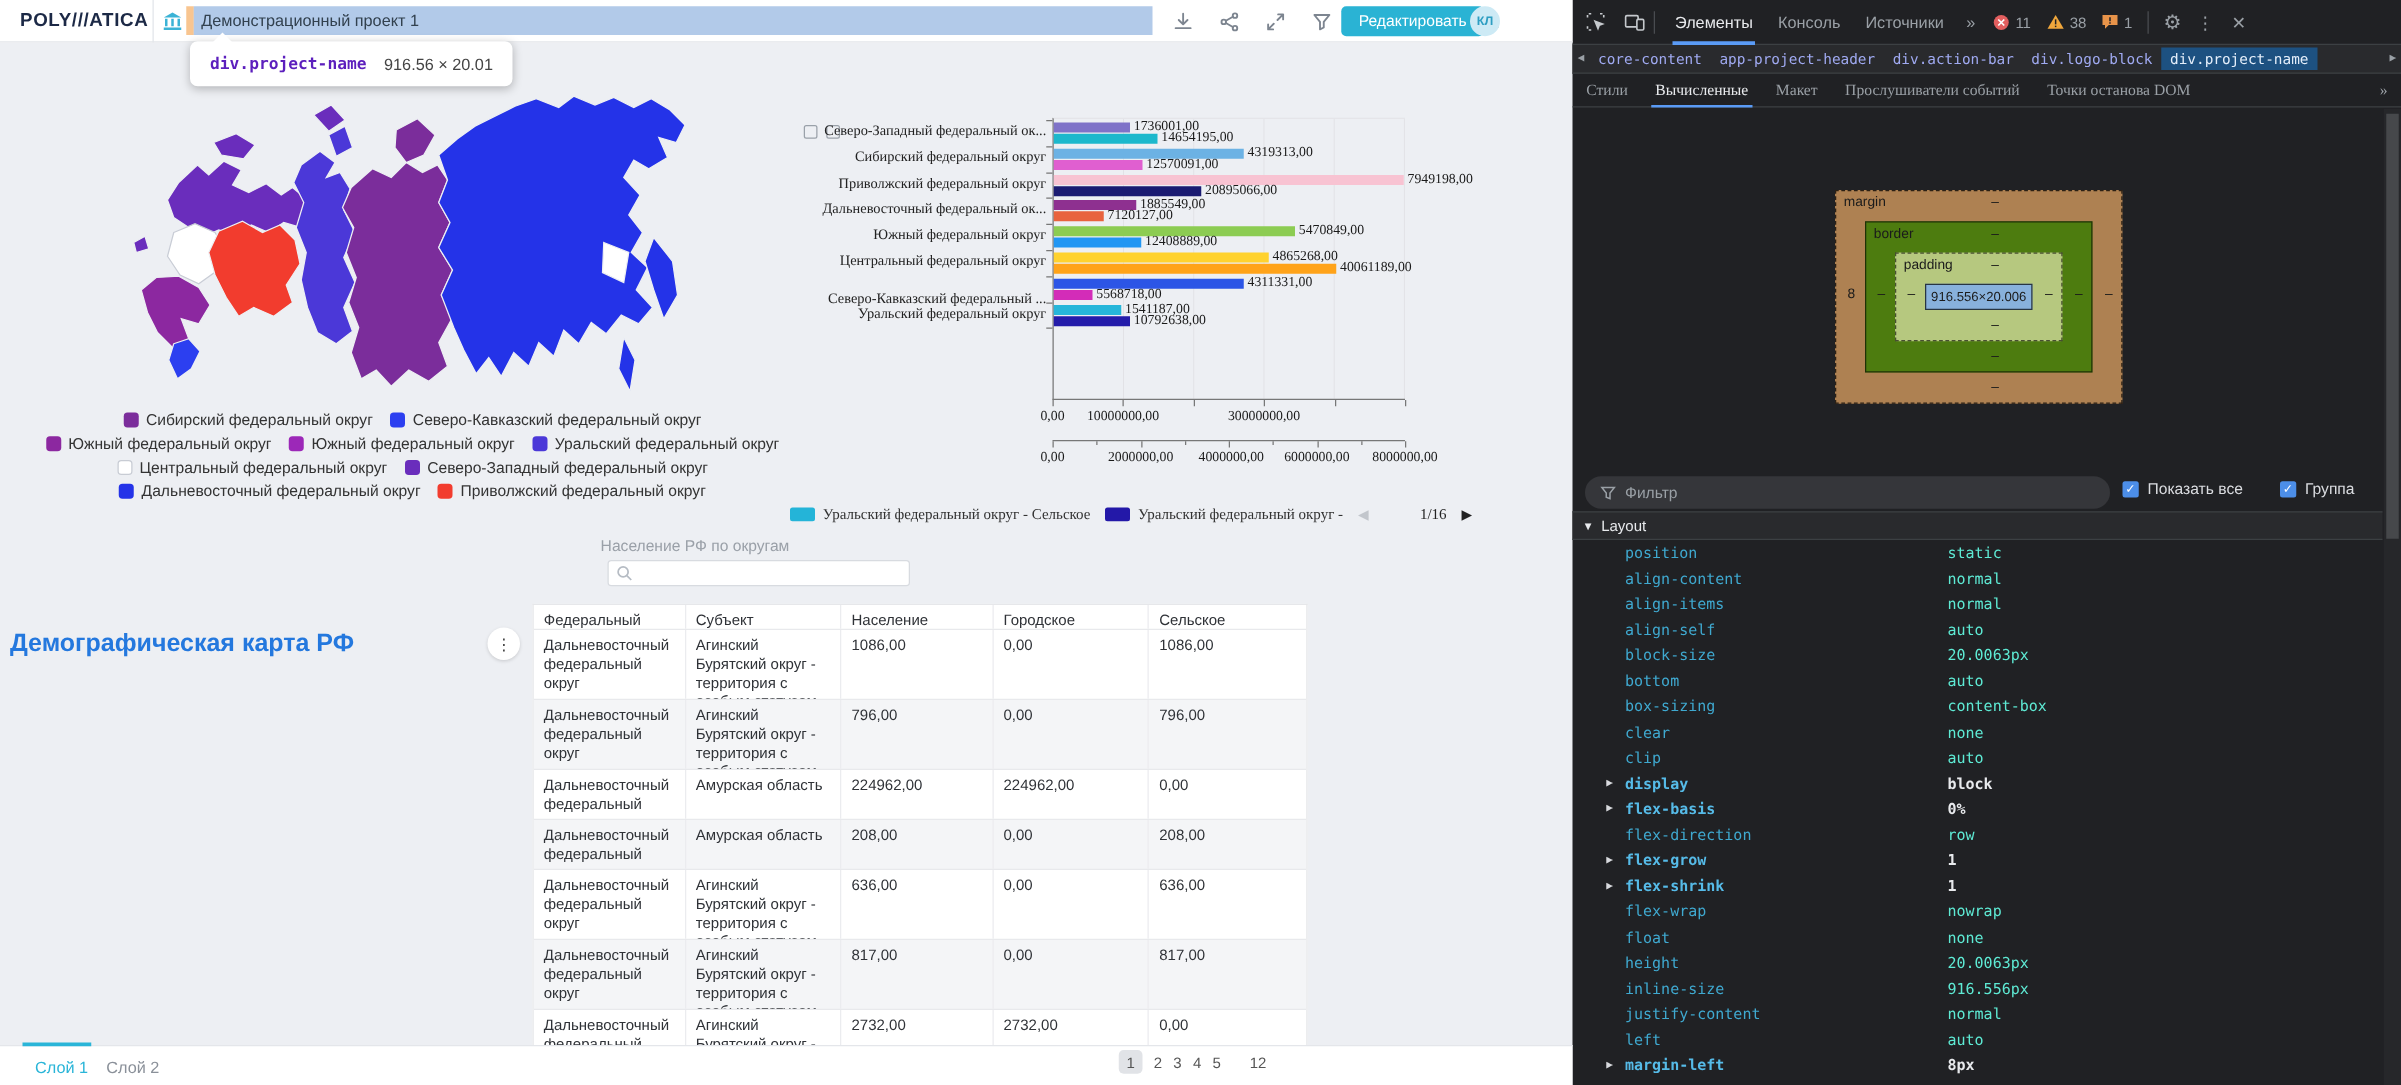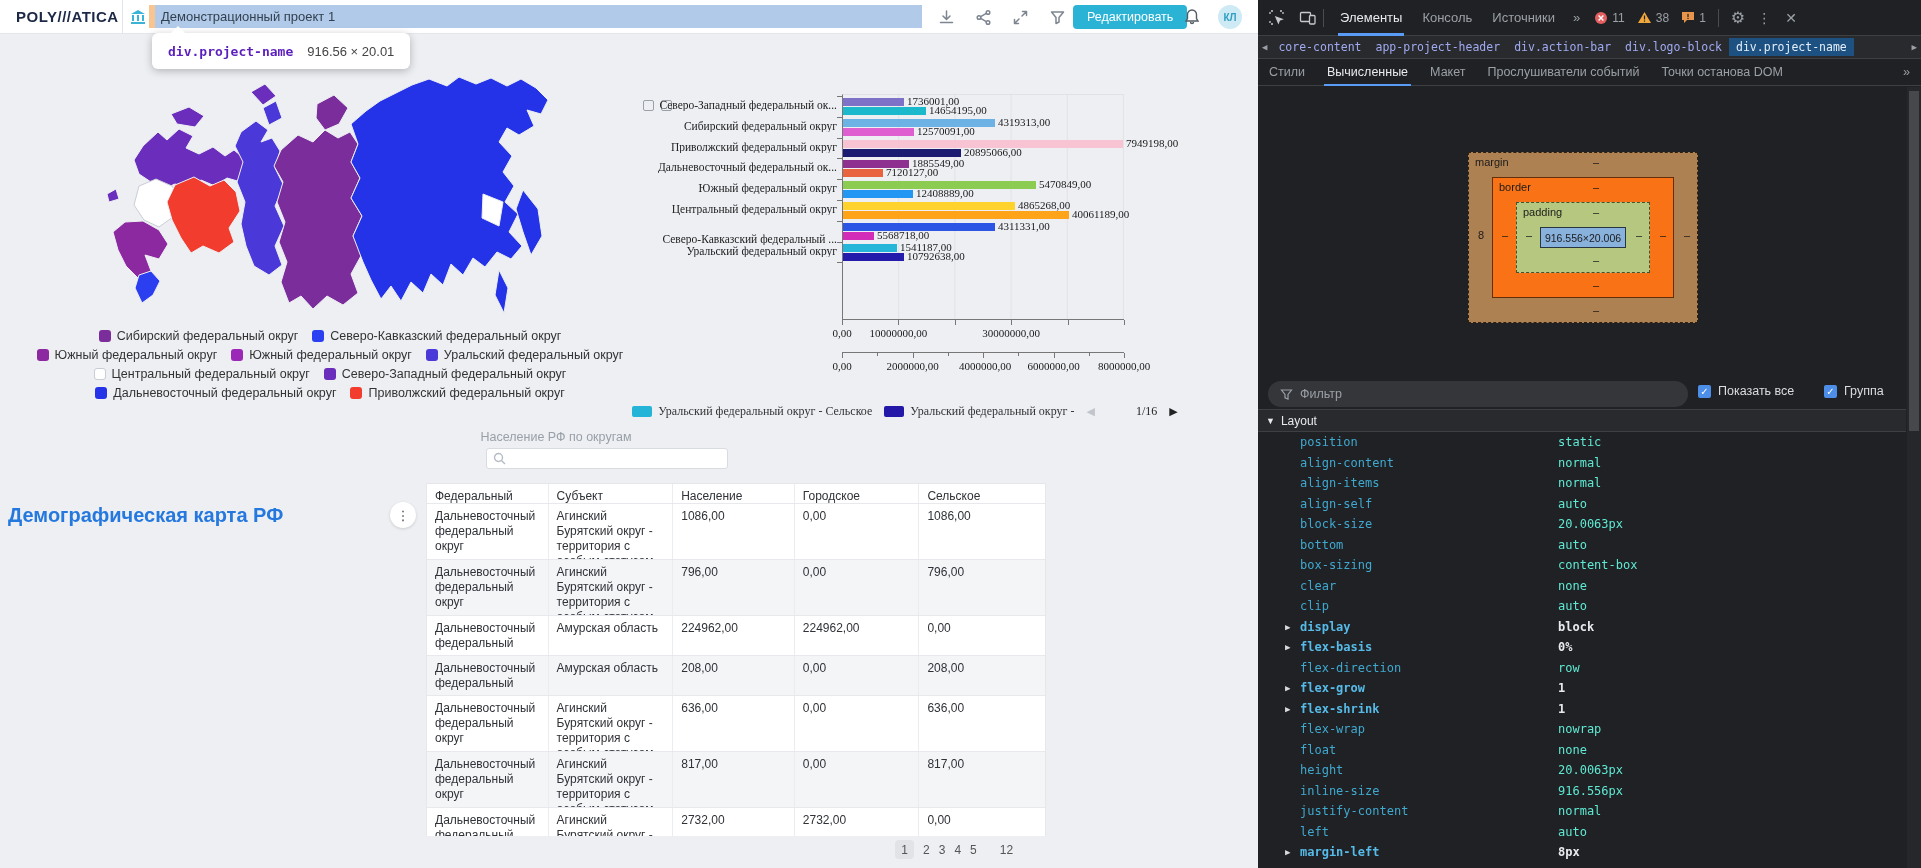--- a/index.html
+++ b/index.html
@@ -15,21 +15,21 @@
           color:#1c2946; letter-spacing:.5px; }
   #logo-divider { position:absolute; left:122px; top:0; width:1px; height:34px; background:#e2e5ea; }
   #bank-icon { position:absolute; left:130px; top:9px; }
   #hl-margin { position:absolute; left:149px; top:5px; width:6px; height:23px; background:rgba(246,178,107,.75); }
   #hl-content { position:absolute; left:155px; top:5px; width:767px; height:23px; background:rgba(130,170,220,.62);
                 display:flex; align-items:center; padding-left:6px; font-size:13px; color:#32414f; overflow:hidden; }
   #tb-icons { position:absolute; left:938px; top:0; height:34px; display:flex; align-items:center; gap:20px; }
   #edit-btn { position:absolute; left:1073px; top:5px; height:24px; padding:0 14px; background:#2ab3d4;
               color:#fff; font-size:12.5px; border:none; border-radius:4px; display:flex; align-items:center; }
   #bell { position:absolute; left:1184px; top:8px; }
-  #avatar { position:absolute; left:1218px; top:5px; width:24px; height:24px; border-radius:50%;
+  #avatar { position:absolute; left:1176px; top:5px; width:24px; height:24px; border-radius:50%;
             background:#cdeaf5; color:#2e9ec2; font-size:10px; font-weight:bold;
             display:flex; align-items:center; justify-content:center; }
 
   
   #tooltip { position:absolute; left:152px; top:33px; height:36px; background:#fff; border-radius:6px;
              box-shadow:0 2px 8px rgba(0,0,0,.25); display:flex; align-items:center; gap:14px;
              padding:0 16px; z-index:9; font-family:"DejaVu Sans Mono", monospace; }
   #tooltip:before { content:""; position:absolute; left:18px; top:-7px; border-left:8px solid transparent;
                     border-right:8px solid transparent; border-bottom:8px solid #fff; }
   #tooltip .sel { color:#5c1fbd; font-weight:bold; font-size:13px; }
@@ -115,28 +115,28 @@
   .vdiv { width:1px; height:18px; background:#494c50; margin:0 6px; }
   .badge { display:flex; align-items:center; gap:4px; margin:0 6px; font-size:12px; }
   #dt-crumbs { position:absolute; left:0; top:36px; width:663px; height:23px; background:#292a2d;
                border-bottom:1px solid #3c4043; display:flex; align-items:center;
                font-family:"DejaVu Sans Mono", monospace; font-size:11.5px; overflow:hidden; }
   .crumb { padding:2px 7px; color:#a0aaf2; white-space:nowrap; }
   .crumb.sel { background:#1d5181; color:#e4eefa; }
   .crumb-arrow { color:#9aa0a6; padding:0 4px; font-size:9px; }
   #dt-sidetabs { position:absolute; left:0; top:59px; width:663px; height:27px; border-bottom:1px solid #3c4043;
                  display:flex; align-items:center; font-size:12.5px; }
-  .side-tab { padding:0 11px; height:27px; display:flex; align-items:center; position:relative; color:#9aa0a6; white-space:nowrap; }
+  .side-tab { padding:0 11px; height:27px; display:flex; align-items:center; position:relative; color:#9aa0a6; white-space:nowrap;font-family:Liberation Serif, serif; }
   .side-tab.active { color:#e8eaed; }
   .side-tab.active:after { content:""; position:absolute; left:8px; right:8px; bottom:0; height:2px; background:#5a9bf6; }
 
   
   #boxmodel { position:absolute; left:210px; top:152px; width:230px; height:171px; background:#ae8152;
               border:1px dashed rgba(0,0,0,.75); font-size:11px; color:#1b1b1b; }
-  #bm-border { position:absolute; left:23px; top:24px; width:182px; height:121px; background:#f97316;
+  #bm-border { position:absolute; left:23px; top:24px; width:182px; height:121px; background:#4d7c0f;
                border:1px solid rgba(0,0,0,.6); }
   #bm-padding { position:absolute; left:23px; top:24px; width:134px; height:71px; background:#b6c87f;
                 border:1px dashed rgba(0,0,0,.6); }
   #bm-content { position:absolute; left:23px; top:24px; width:86px; height:21px; background:#88b1dc;
                 border:1px solid rgba(0,0,0,.7); display:flex; align-items:center; justify-content:center;
                 font-size:10.5px; }
   .bm-lab { position:absolute; left:6px; top:3px; }
   .bm-v { position:absolute; transform:translate(-50%,0); }
 
   
@@ -457,20 +457,25 @@
 
   <div id="pagination">
       <div class="pg active">1</div>
       <div class="pg">2</div>
       <div class="pg">3</div>
       <div class="pg">4</div>
       <div class="pg">5</div>
       <div class="pg last">12</div>
     </div>
 
+  <div id="bottombar">
+    <div id="tab1-line"></div>
+  <div class="layer-tab active" style="left: 28px;">Слой 1</div>
+      <div class="layer-tab idle" style="left: 85px;">Слой 2</div>
+    </div>
 
   <div id="devtools">
 
     <div id="dt-toolbar">
       <span style="width:10px"></span>
       <svg width="17" height="17" viewBox="0 0 17 17">
           <g stroke="#c5c9cd" stroke-width="1.3" fill="none">
             <path d="M2 5 V3 a1 1 0 0 1 1-1 h2 M12 2 h2 a1 1 0 0 1 1 1 v2 M2 12 v2 a1 1 0 0 0 1 1 h2" stroke-dasharray="2 1.4"></path>
             <path d="M8 8 l6 2.2 -2.6 1 -1 2.6 Z" fill="#c5c9cd"></path>
           </g>

